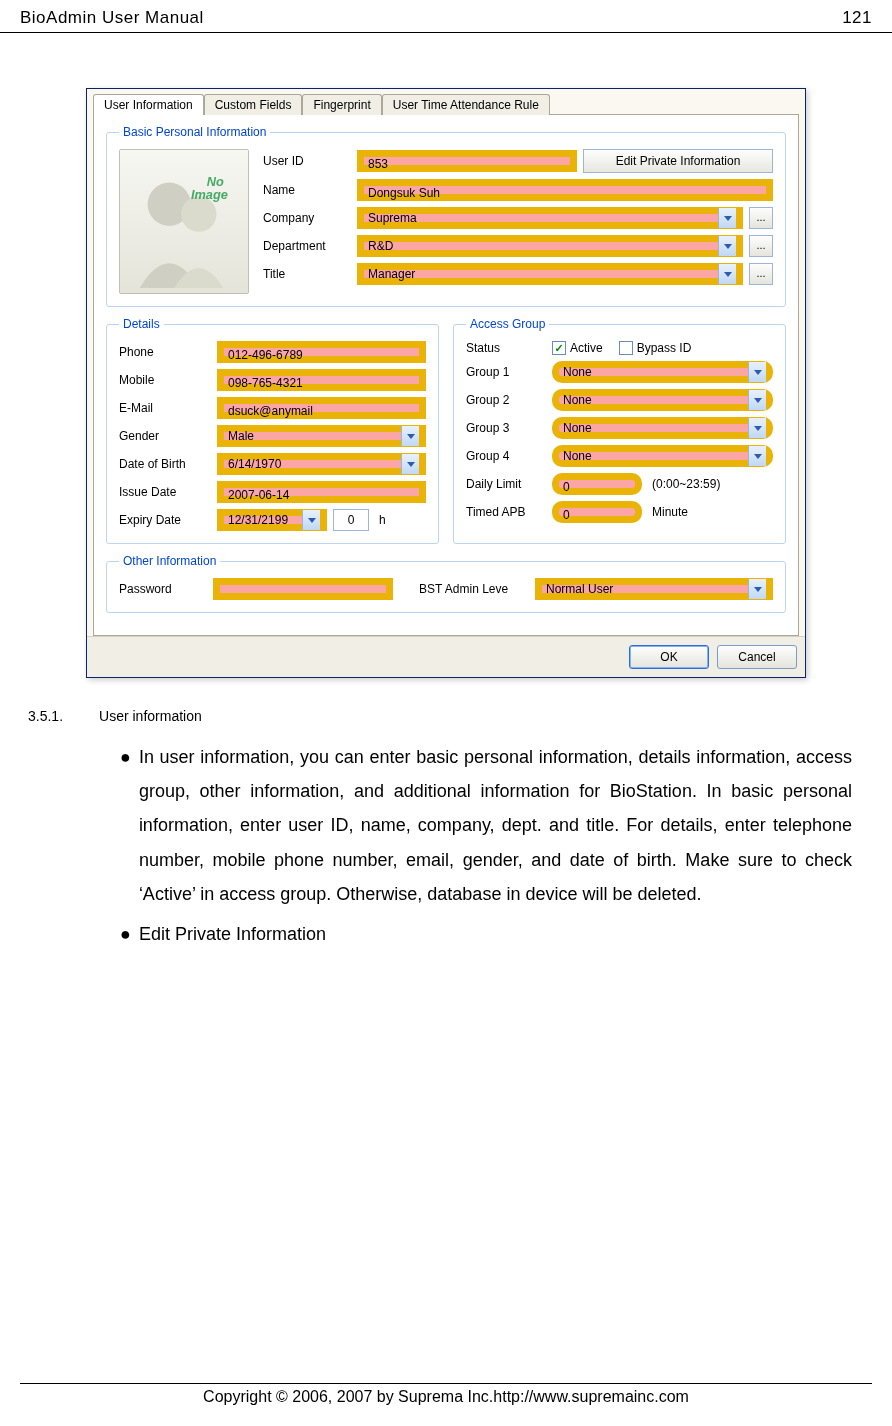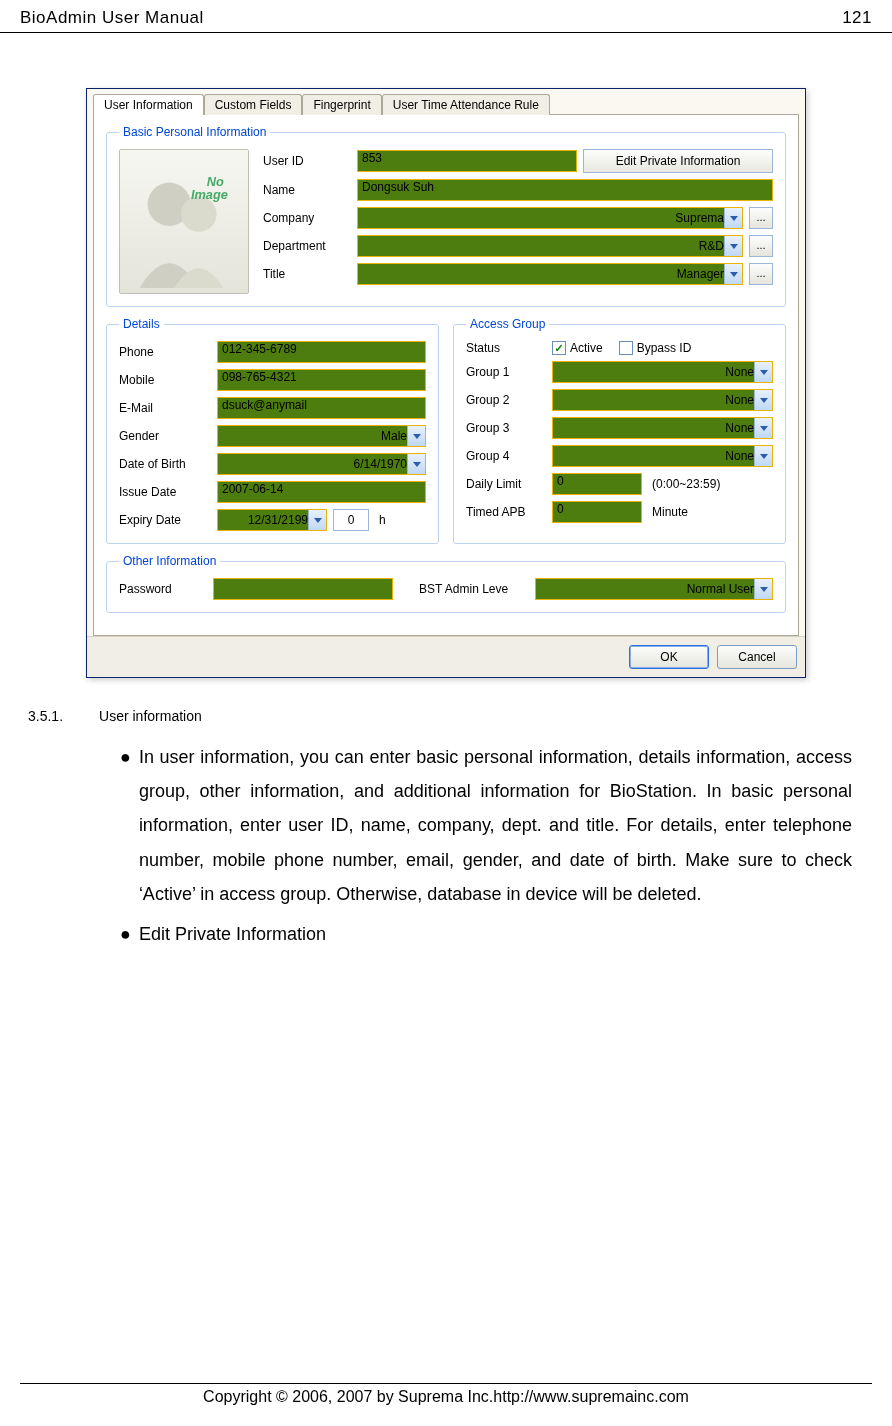--- a/index.html
+++ b/index.html
@@ -109,29 +109,29 @@
     border-radius: 2px;
     position: relative;
     overflow: hidden;
   }
   .photo svg { width: 100%; height: 100%; }
   .fields { flex: 1; display: flex; flex-direction: column; gap: 6px; }
   .field { display: flex; align-items: center; gap: 6px; }
   .field label { width: 88px; font-size: 12px; }
   .text-input, .combo {
     height: 22px;
-    border: 1px solid #eab308;
-    background: #4d7c0f;
+    border: 7px solid #eab308;
+    background: #fca5a5;
     padding: 0 4px;
     font-size: 12px;
   }
   .combo {
     display: flex;
     align-items: center;
-    justify-content: flex-end;
+    justify-content: space-between;
     padding-right: 0;
   }
   .dd-btn {
     width: 18px; height: 20px;
     background: linear-gradient(to bottom, #e8f1fc, #c0d8f4);
     border-left: 1px solid #9cb6d8;
     display: flex;
     align-items: center;
     justify-content: center;
   }
@@ -154,21 +154,21 @@
     border: 1px solid #9cb6d8;
     background: linear-gradient(to bottom,#fdfdfd,#e8e8e0);
     font-size: 12px;
     padding: 0 16px;
   }
   .two-col { display: flex; gap: 14px; }
   .two-col fieldset { flex: 1; }
   .details .field label { width: 92px; }
   .details .text-input, .details .combo { flex: 1; }
   .access .field label { width: 80px; }
-  .access .text-input, .access .combo { flex: 1; }
+  .access .text-input, .access .combo { flex: 1; border-radius: 10px; }
   .chk { display: inline-flex; align-items: center; gap: 4px; font-size: 12px; }
   .chkbox {
     width: 14px; height: 14px;
     border: 1px solid #6b8eb8;
     background: #fff;
     display: inline-flex;
     align-items: center;
     justify-content: center;
     font-size: 11px;
     color: #0a8a0a;
@@ -288,21 +288,21 @@
           </div>
         </div>
       </fieldset>
 
       <div class="two-col">
         <fieldset class="details">
           <legend>Details</legend>
           <div class="fields">
             <div class="field">
                 <label>Phone</label>
-                <div class="text-input">012-345-6789</div>
+                <div class="text-input">012-496-6789</div>
               </div>
             <div class="field">
                 <label>Mobile</label>
                 <div class="text-input">098-765-4321</div>
               </div>
             <div class="field">
                 <label>E-Mail</label>
                 <div class="text-input">dsuck@anymail</div>
               </div>
             <div class="field">

